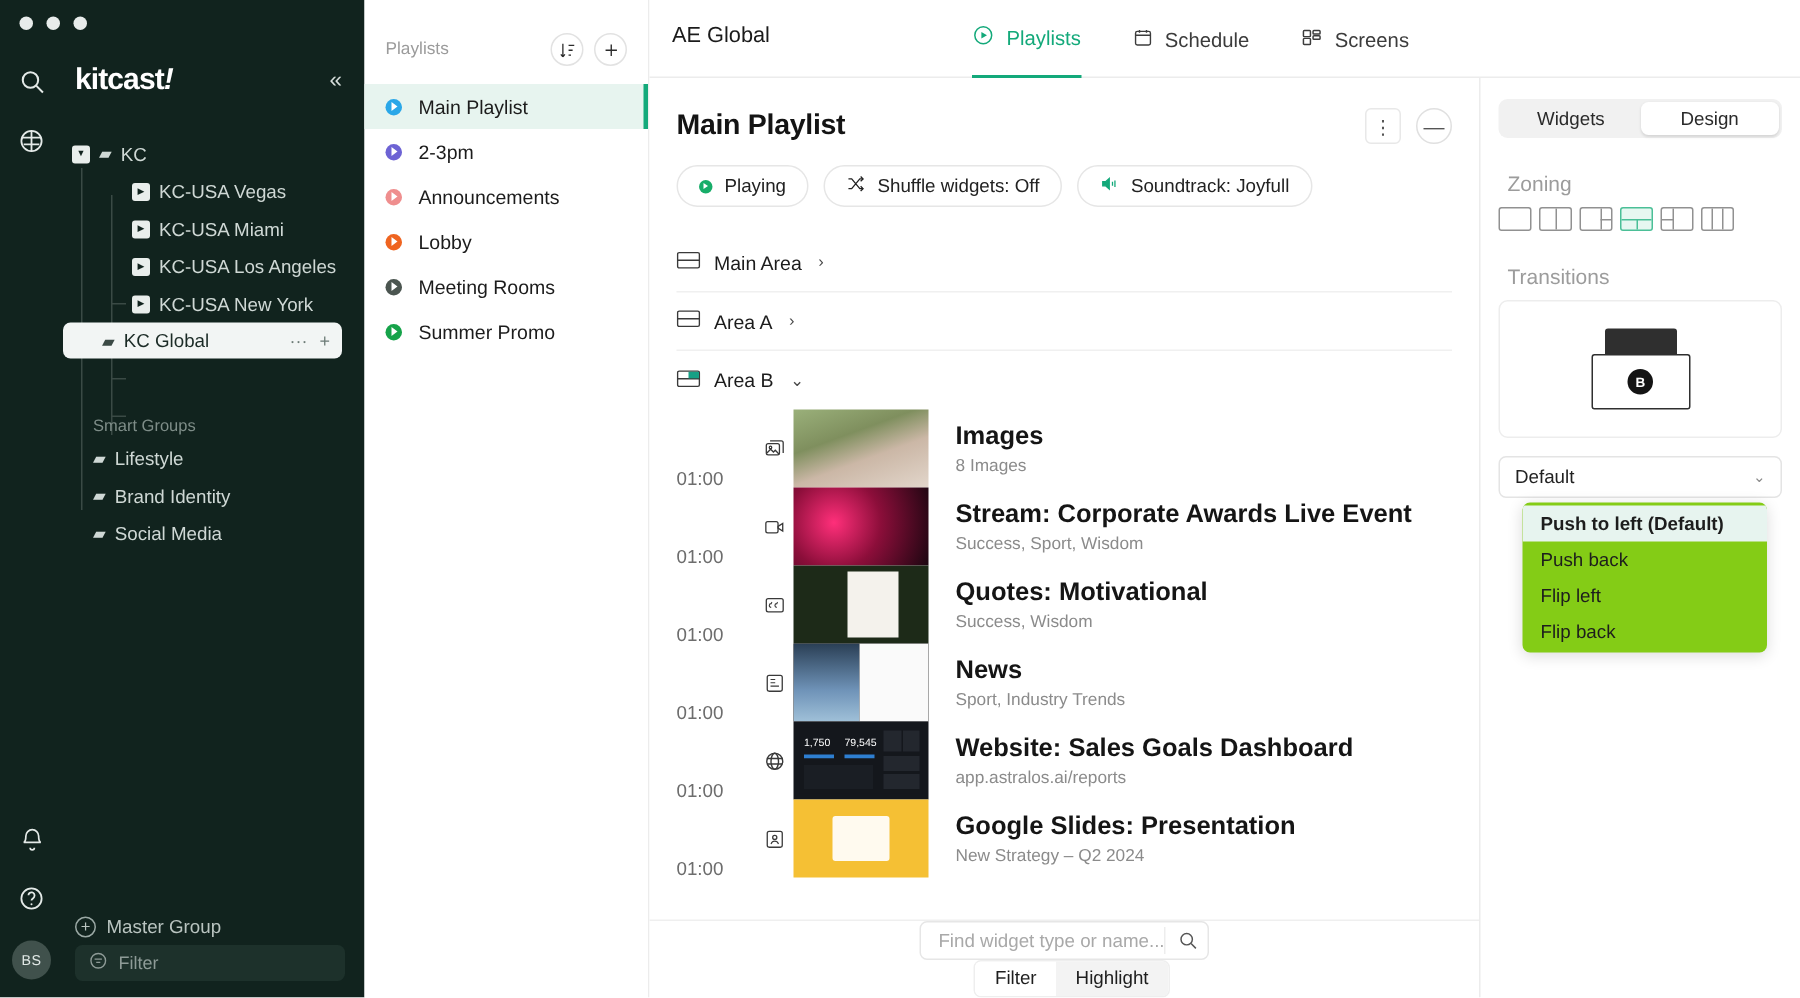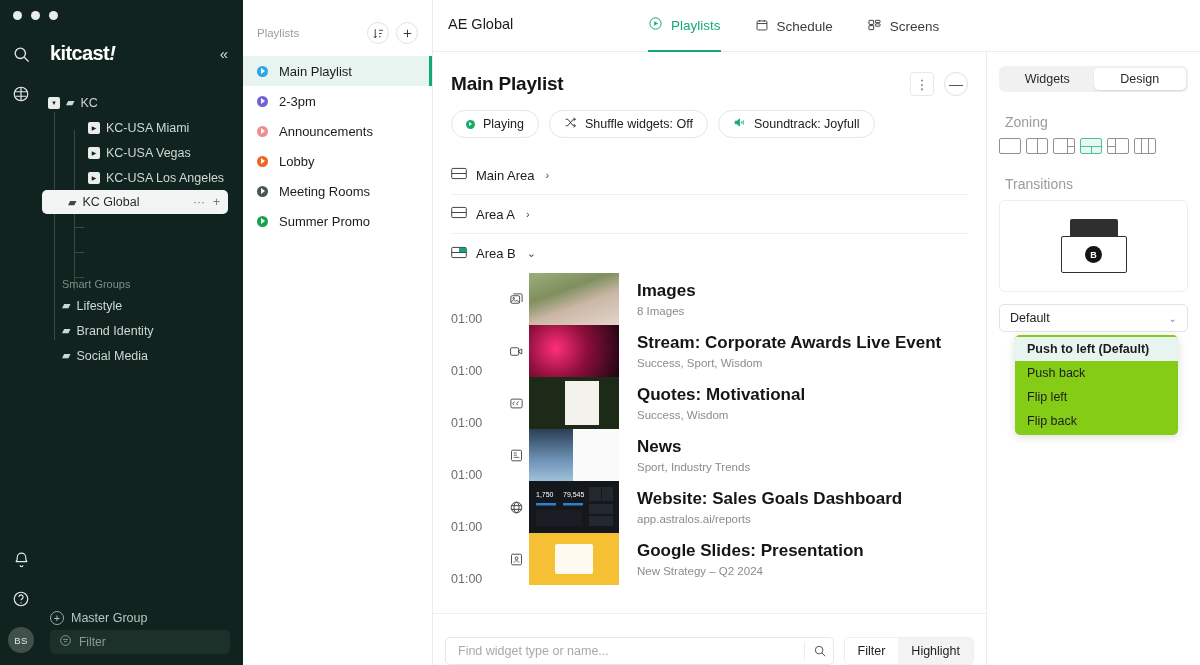--- a/index.html
+++ b/index.html
@@ -119,21 +119,21 @@
   .widgets { padding: 0 18px; }
   .wrow { height: 52px; display: flex; align-items: center; position: relative; }
   .wtime { width: 52px; font-size: 12.5px; color: #6d6d6d; flex: 0 0 52px; margin-top: 39px; }
   .wicon { width: 26px; flex: 0 0 26px; display: flex; align-items: center; justify-content: center; color: #3a3a3a; }
   .wthumb { width: 90px; height: 52px; flex: 0 0 90px; overflow: hidden; position: relative; }
   .wmeta { padding-left: 18px; }
   .wtitle { font-size: 17px; font-weight: bold; color: #151515; }
   .wsub { font-size: 11.5px; color: #8b8b8b; margin-top: 4px; }
 
   .searchbar { position: absolute; left: 0; right: 0; bottom: 0; height: 52px;
-    border-top: 1px solid #efefef; display: flex; align-items: flex-end; padding: 0 12px; }
+    border-top: 1px solid #efefef; display: flex; align-items: center; padding: 0 12px; flex-direction: column; }
   .sinput { flex: 1 1 auto; height: 28px; border: 1px solid #e6e6e6; border-radius: 5px;
     display: flex; align-items: center; padding: 0 6px 0 12px; font-size: 12.5px; color: #a9a9a9; }
   .sinput .mag { margin-left: auto; color: #555; border-left: 1px solid #ededed; padding-left: 8px; height: 18px; display:flex; align-items:center;}
   .fhl { display: flex; margin-left: 10px; border-radius: 5px; overflow: hidden; border: 1px solid #eee; height: 28px; }
   .fhl div { display: flex; align-items: center; padding: 0 13px; font-size: 12.5px; color: #1e1e1e; background: #fff; }
   .fhl div.alt { background: #f3f3f3; }
 
   
   .right { width: 214px; flex: 0 0 214px; border-left: 1px solid #ececec; background: #fff; position: relative; }
   .segwrap { margin: 14px 12px 0 12px; height: 26px; background: #f1f1f1; border-radius: 6px; display: flex; padding: 2px; }
@@ -240,37 +240,43 @@
           </span>
         <span class="folder">▰</span>
         <span>KC</span>
       </div>
 
 
       <div class="trow" style="padding-left:40px">
         <span class="tw">
             <span class="sqbtn">▶</span>
           </span>
-        <span>KC-USA Miami</span>
+        <span>KC-USA Vegas</span>
       </div>
 
       <div class="trow" style="padding-left:40px">
         <span class="tw">
             <span class="sqbtn">▶</span>
           </span>
-        <span>KC-USA Vegas</span>
+        <span>KC-USA Miami</span>
       </div>
 
       <div class="trow" style="padding-left:40px">
         <span class="tw">
             <span class="sqbtn">▶</span>
           </span>
         <span>KC-USA Los Angeles</span>
       </div>
 
+      <div class="trow" style="padding-left:40px">
+        <span class="tw">
+            <span class="sqbtn">▶</span>
+          </span>
+        <span>KC-USA New York</span>
+      </div>
 
       <div class="trow sel" style="padding-left:26px">
         <span class="folder">▰</span>
         <span>KC Global</span>
         <span class="rowacts">
           <span>···</span>
           <span>+</span>
         </span>
       </div>
     </div>

